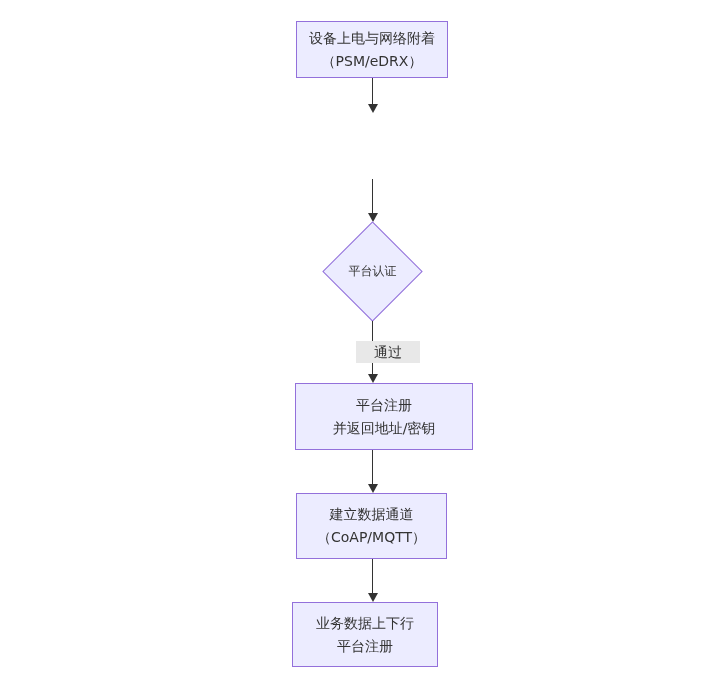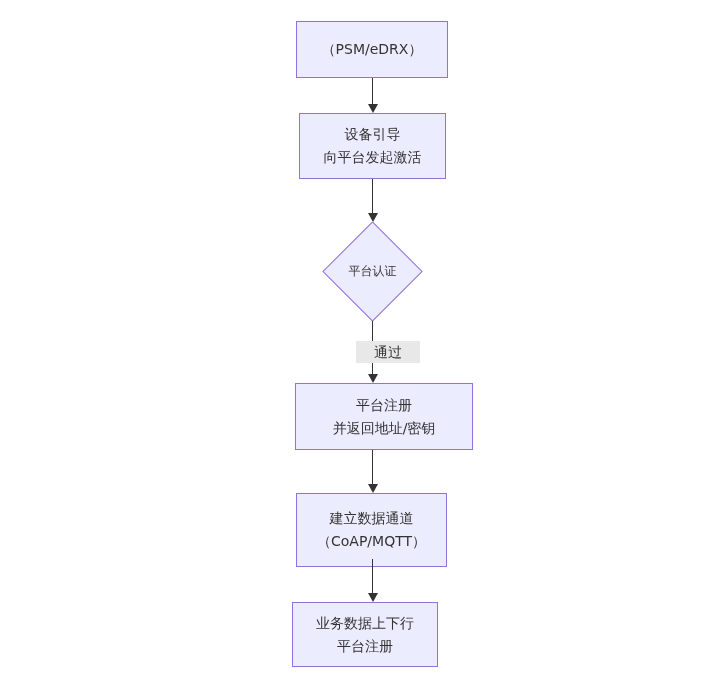--- a/index.html
+++ b/index.html
@@ -66,30 +66,27 @@
     padding: 0 18px;
     z-index: 2;
   }
 </style>
 </head>
 <body>
 
 <div class="canvas">
 
   <div class="node" style="left:296px; top:21px; width:152px; height:57px;">
+    <div>设备上电与网络附着</div>
     <div>（PSM/eDRX）</div>
   </div>
 
   <div class="vline" style="left:372px; top:78px; height:27px;"></div>
   <div class="ahead" style="left:368px; top:104px;"></div>
 
-  <div class="node" style="left:299px; top:113px; width:147px; height:66px;">
-    <div>设备引导</div>
-    <div>向平台发起激活</div>
-  </div>
 
   <div class="vline" style="left:372px; top:179px; height:36px;"></div>
   <div class="ahead" style="left:368px; top:213px;"></div>
 
   <div class="diamond-wrap" style="left:322px; top:221px; width:101px; height:101px;">
     <div class="diamond-shape"></div>
     <div class="diamond-label">平台认证</div>
   </div>
 
   <div class="vline" style="left:372px; top:321px; height:55px;"></div>
@@ -97,21 +94,21 @@
   <div class="ahead" style="left:368px; top:374px;"></div>
 
   <div class="node" style="left:295px; top:383px; width:178px; height:67px;">
     <div>平台注册</div>
     <div>并返回地址/密钥</div>
   </div>
 
   <div class="vline" style="left:372px; top:450px; height:36px;"></div>
   <div class="ahead" style="left:368px; top:484px;"></div>
 
-  <div class="node" style="left:296px; top:493px; width:151px; height:74px;">
+  <div class="node" style="left:296px; top:493px; width:151px; height:66px;">
     <div>建立数据通道</div>
     <div>（CoAP/MQTT）</div>
   </div>
 
   <div class="vline" style="left:372px; top:559px; height:36px;"></div>
   <div class="ahead" style="left:368px; top:593px;"></div>
 
   <div class="node" style="left:292px; top:602px; width:146px; height:65px;">
     <div>业务数据上下行</div>
     <div>平台注册</div>

